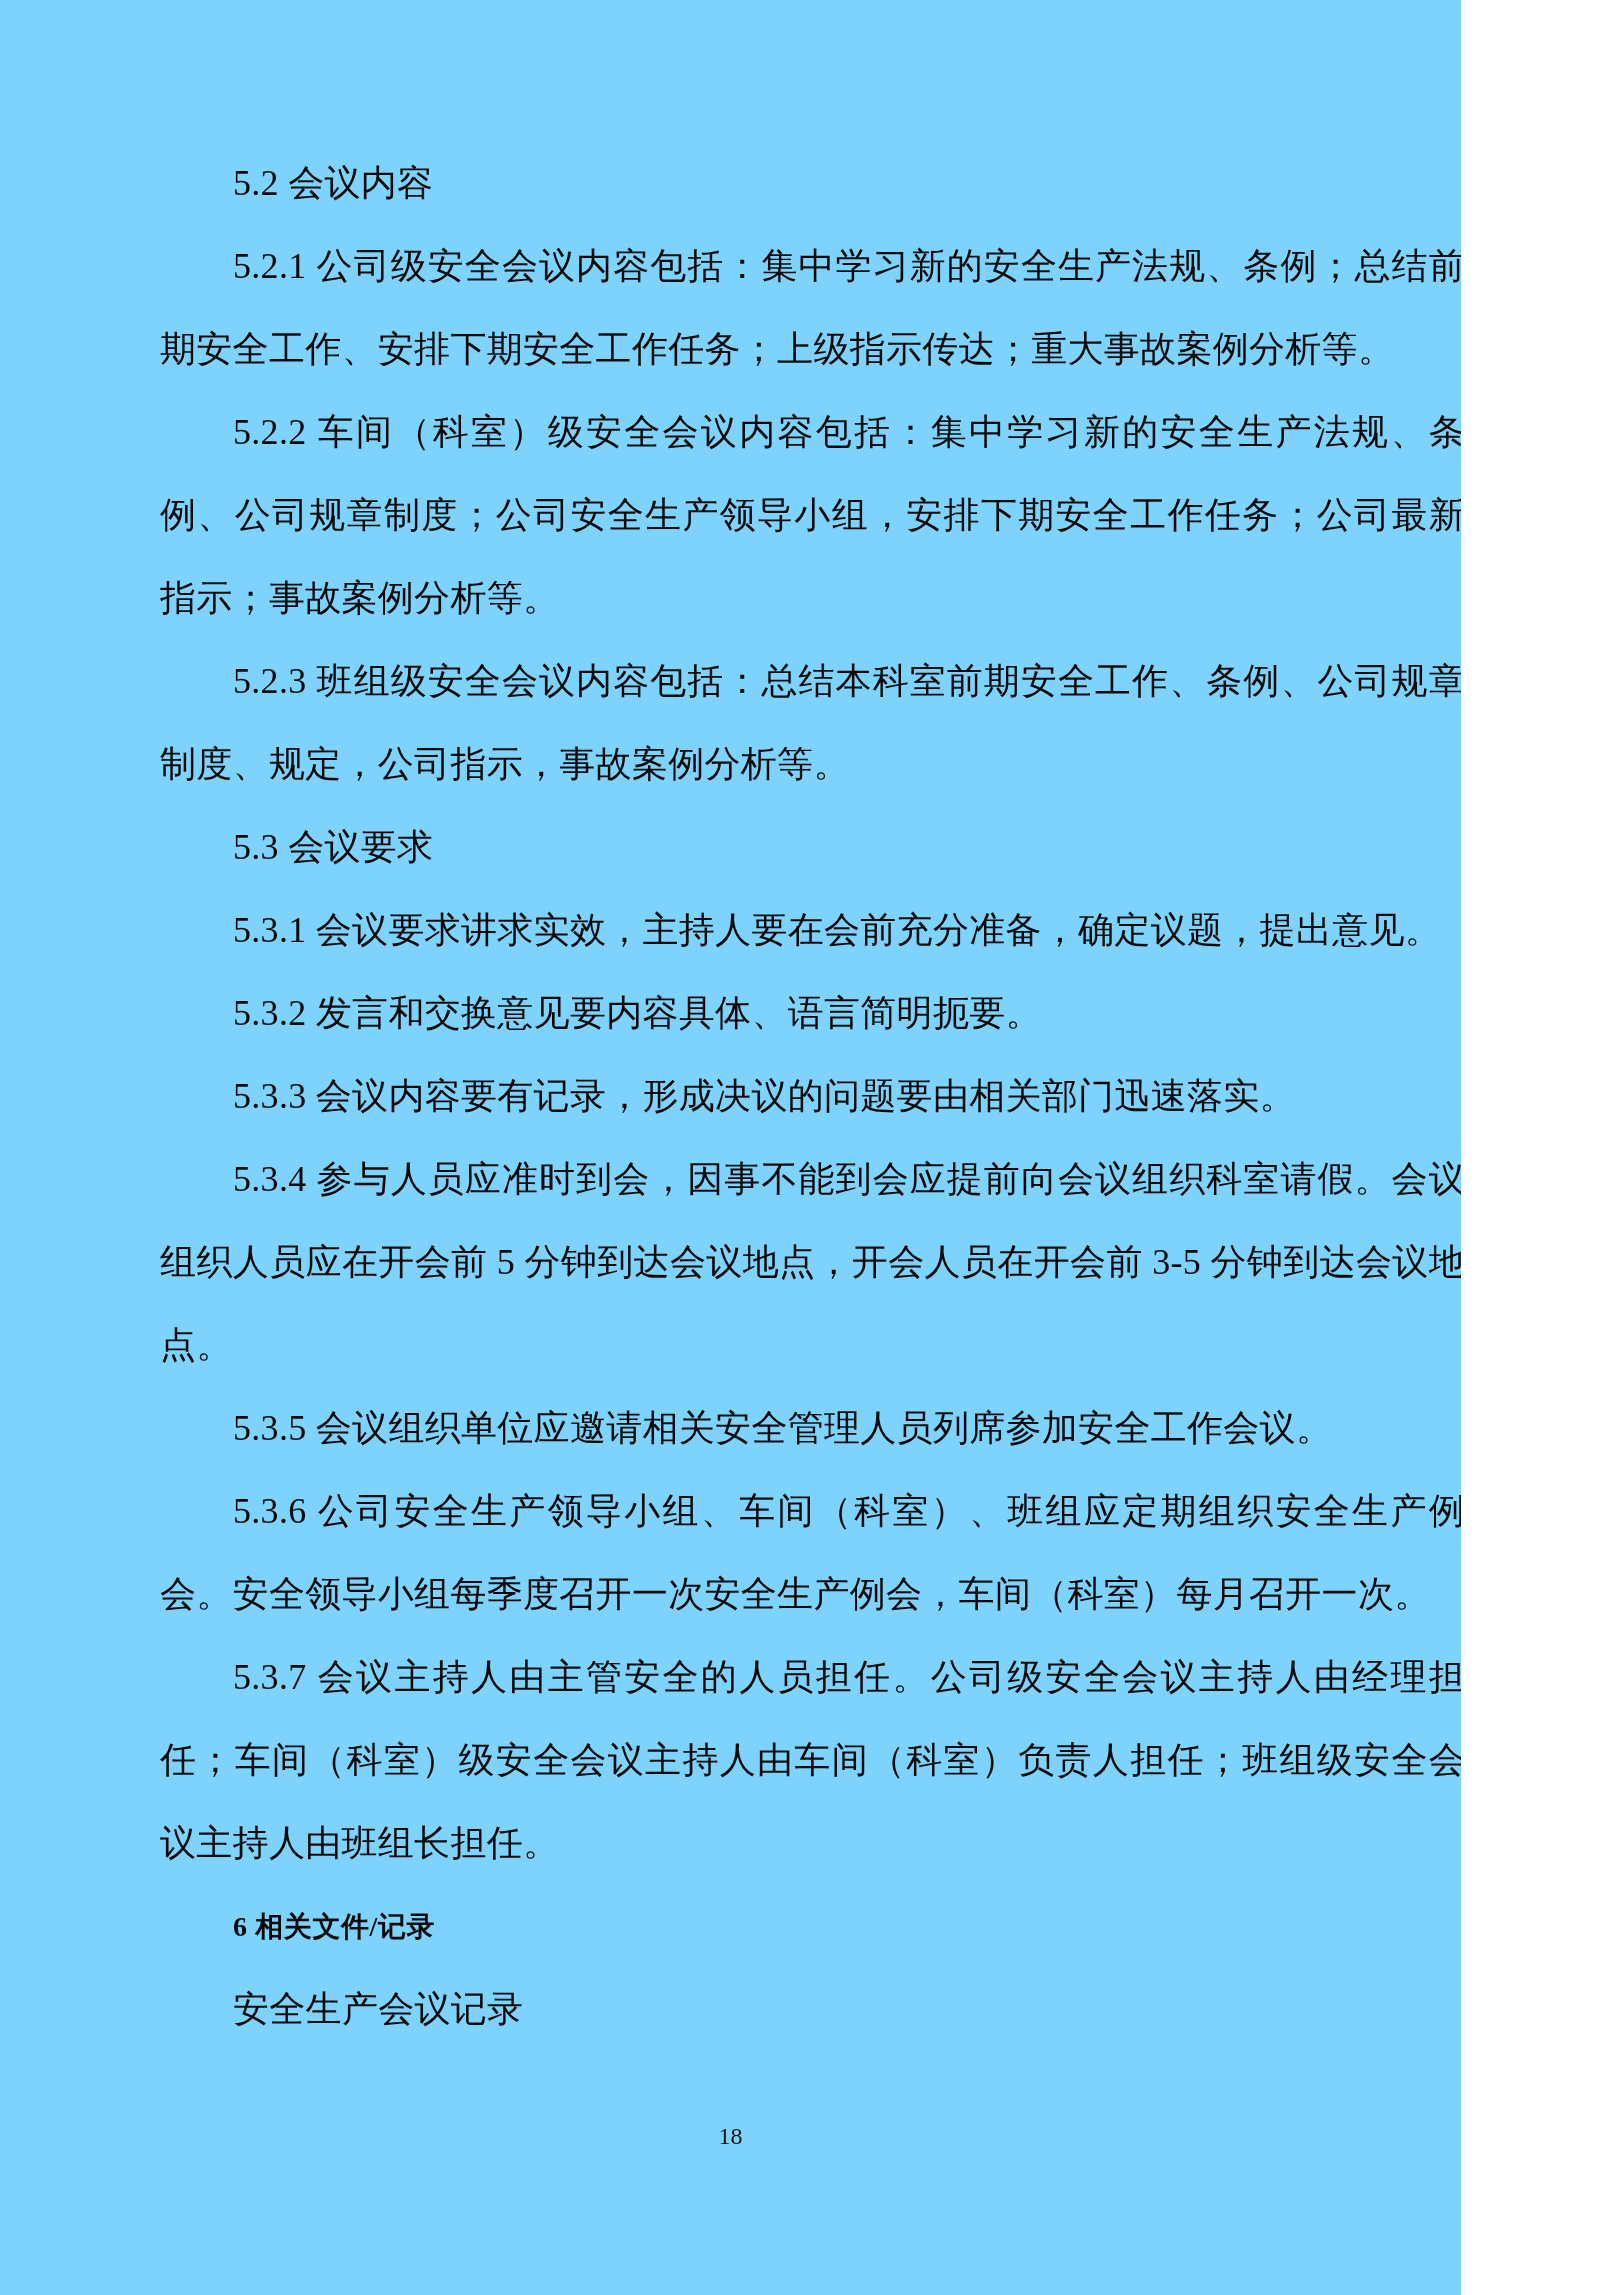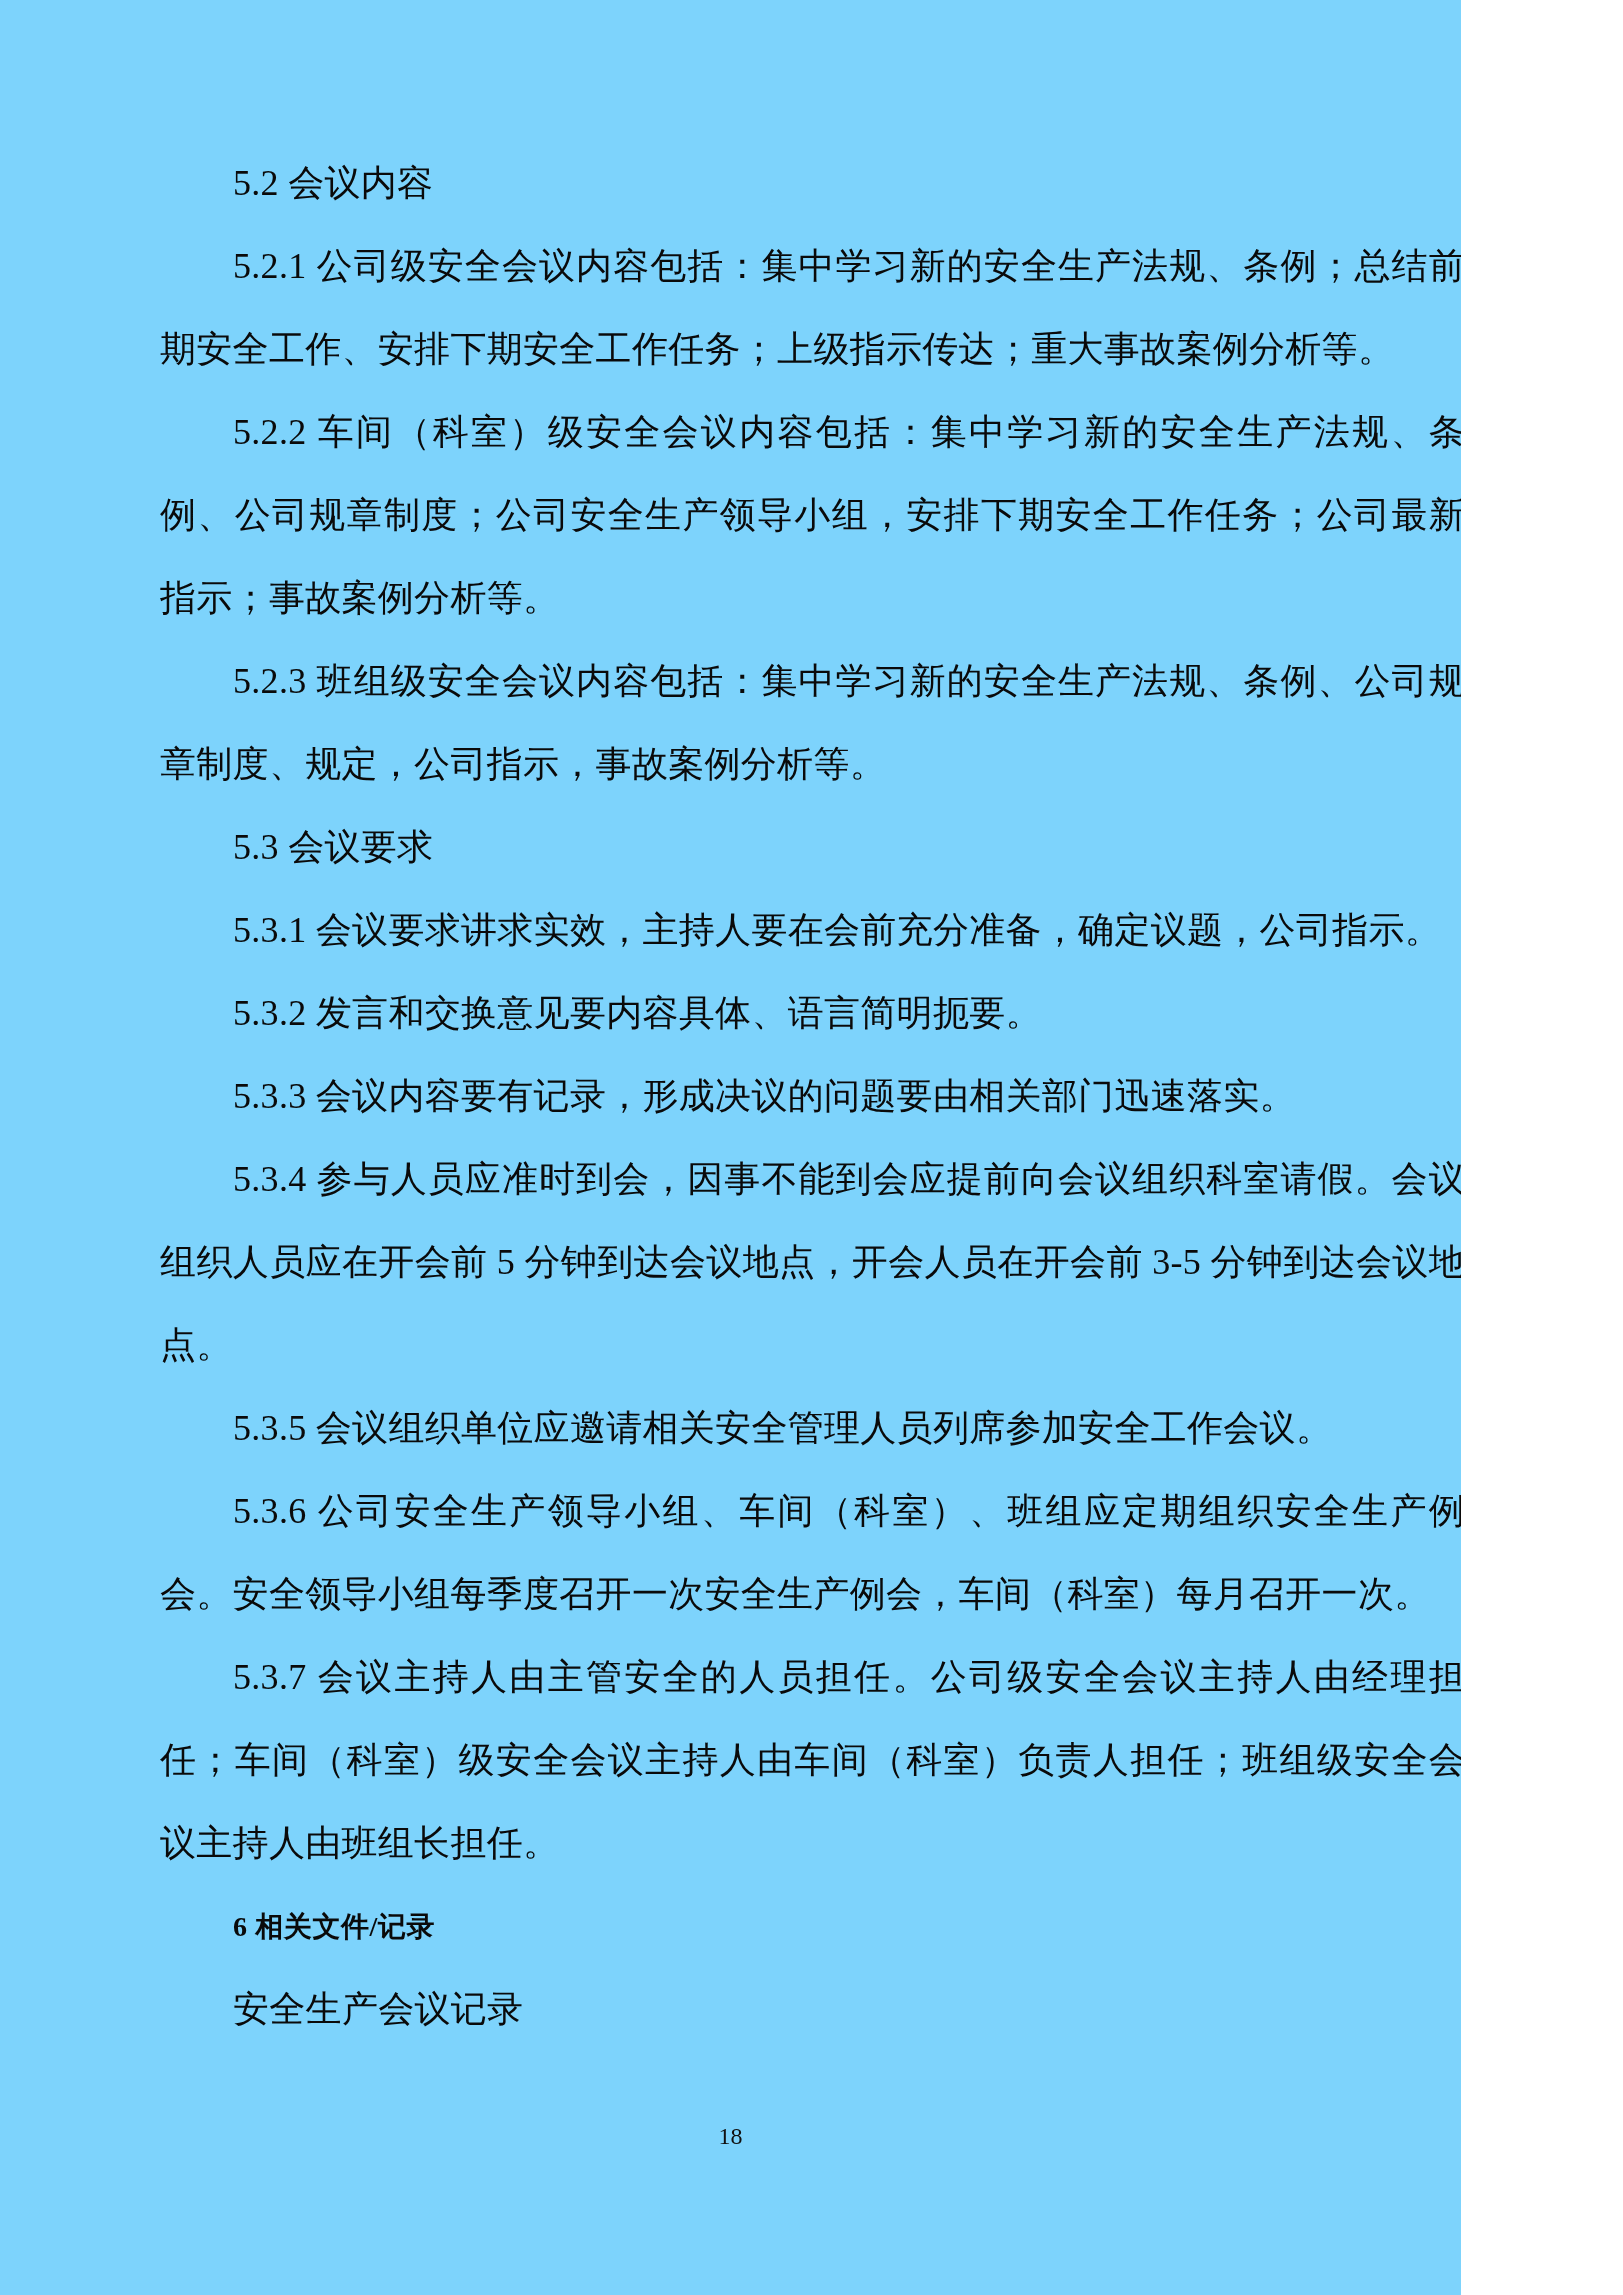--- a/index.html
+++ b/index.html
@@ -65,25 +65,25 @@
 <div class="page">
 
   <div class="content">
 
     <p class="para short">5.2 会议内容</p>
 
     <p class="para">5.2.1 公司级安全会议内容包括：集中学习新的安全生产法规、条例；总结前期安全工作、安排下期安全工作任务；上级指示传达；重大事故案例分析等。</p>
 
     <p class="para">5.2.2 车间（科室）级安全会议内容包括：集中学习新的安全生产法规、条例、公司规章制度；公司安全生产领导小组，安排下期安全工作任务；公司最新指示；事故案例分析等。</p>
 
-    <p class="para">5.2.3 班组级安全会议内容包括：集中学习新的安全生产法规、条例、公司规章制度、规定，公司指示，事故案例分析等。</p>
+    <p class="para">5.2.3 班组级安全会议内容包括：总结本科室前期安全工作、条例、公司规章制度、规定，公司指示，事故案例分析等。</p>
 
     <p class="para short">5.3 会议要求</p>
 
-    <p class="para short">5.3.1 会议要求讲求实效，主持人要在会前充分准备，确定议题，公司指示。</p>
+    <p class="para short">5.3.1 会议要求讲求实效，主持人要在会前充分准备，确定议题，提出意见。</p>
 
     <p class="para short">5.3.2 发言和交换意见要内容具体、语言简明扼要。</p>
 
     <p class="para short">5.3.3 会议内容要有记录，形成决议的问题要由相关部门迅速落实。</p>
 
     <p class="para">5.3.4 参与人员应准时到会，因事不能到会应提前向会议组织科室请假。会议组织人员应在开会前 5 分钟到达会议地点，开会人员在开会前 3-5 分钟到达会议地点。</p>
 
     <p class="para short">5.3.5 会议组织单位应邀请相关安全管理人员列席参加安全工作会议。</p>
 
     <p class="para">5.3.6 公司安全生产领导小组、车间（科室）、班组应定期组织安全生产例会。安全领导小组每季度召开一次安全生产例会，车间（科室）每月召开一次。</p>

